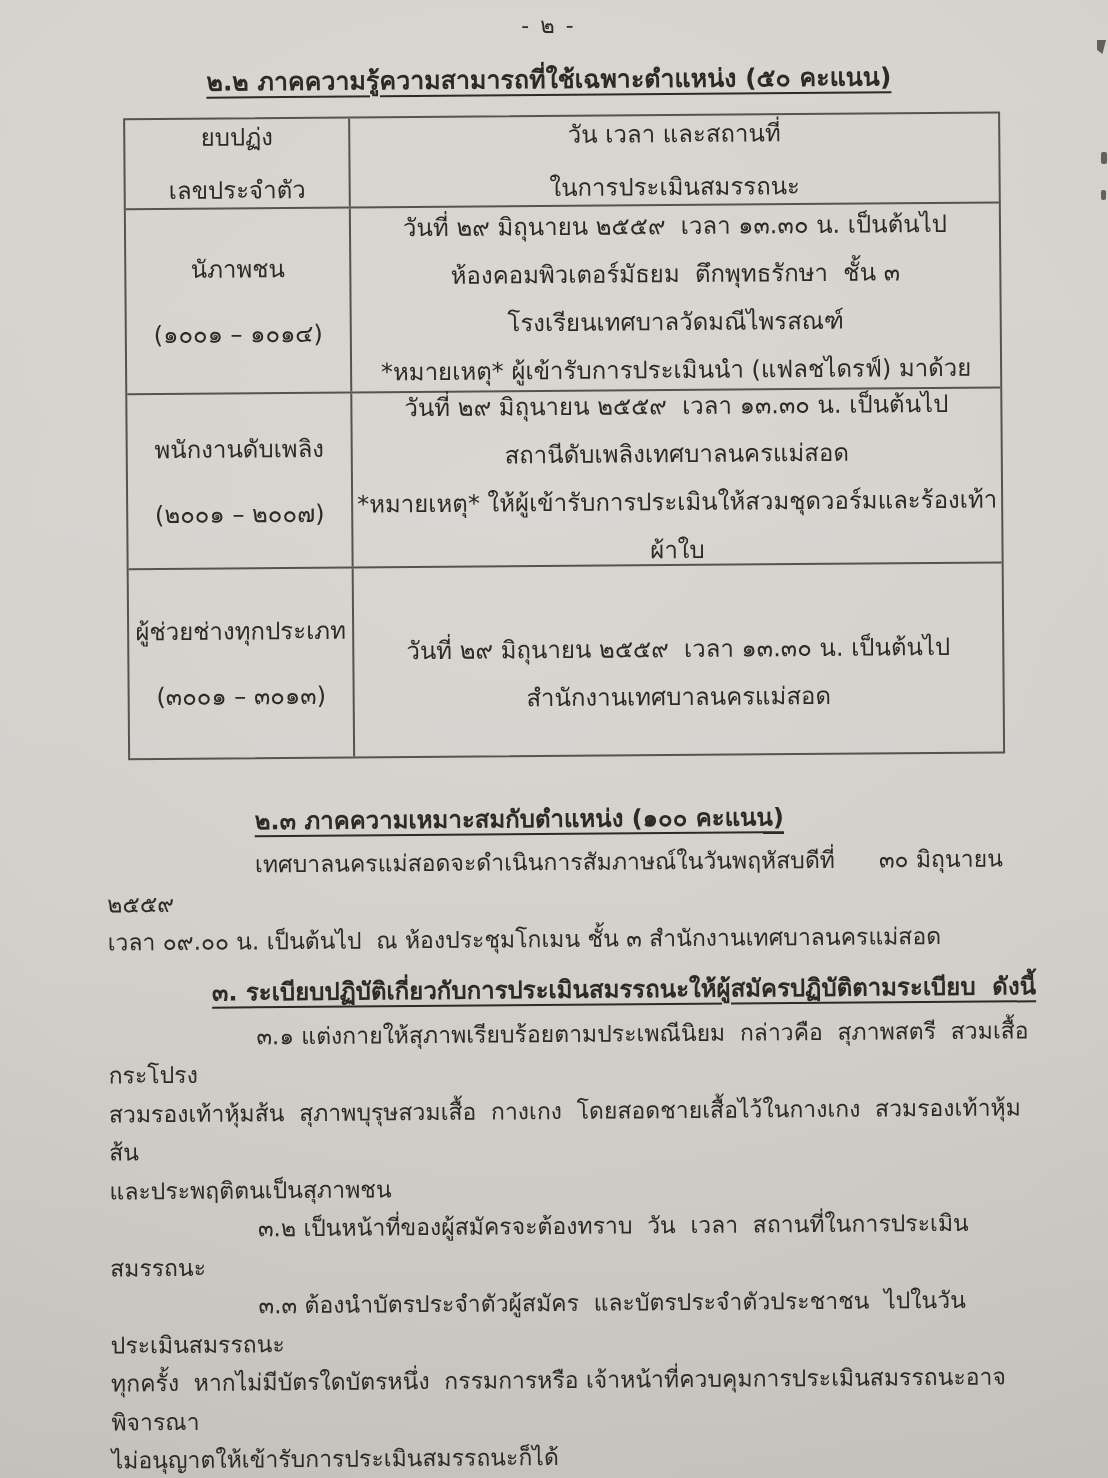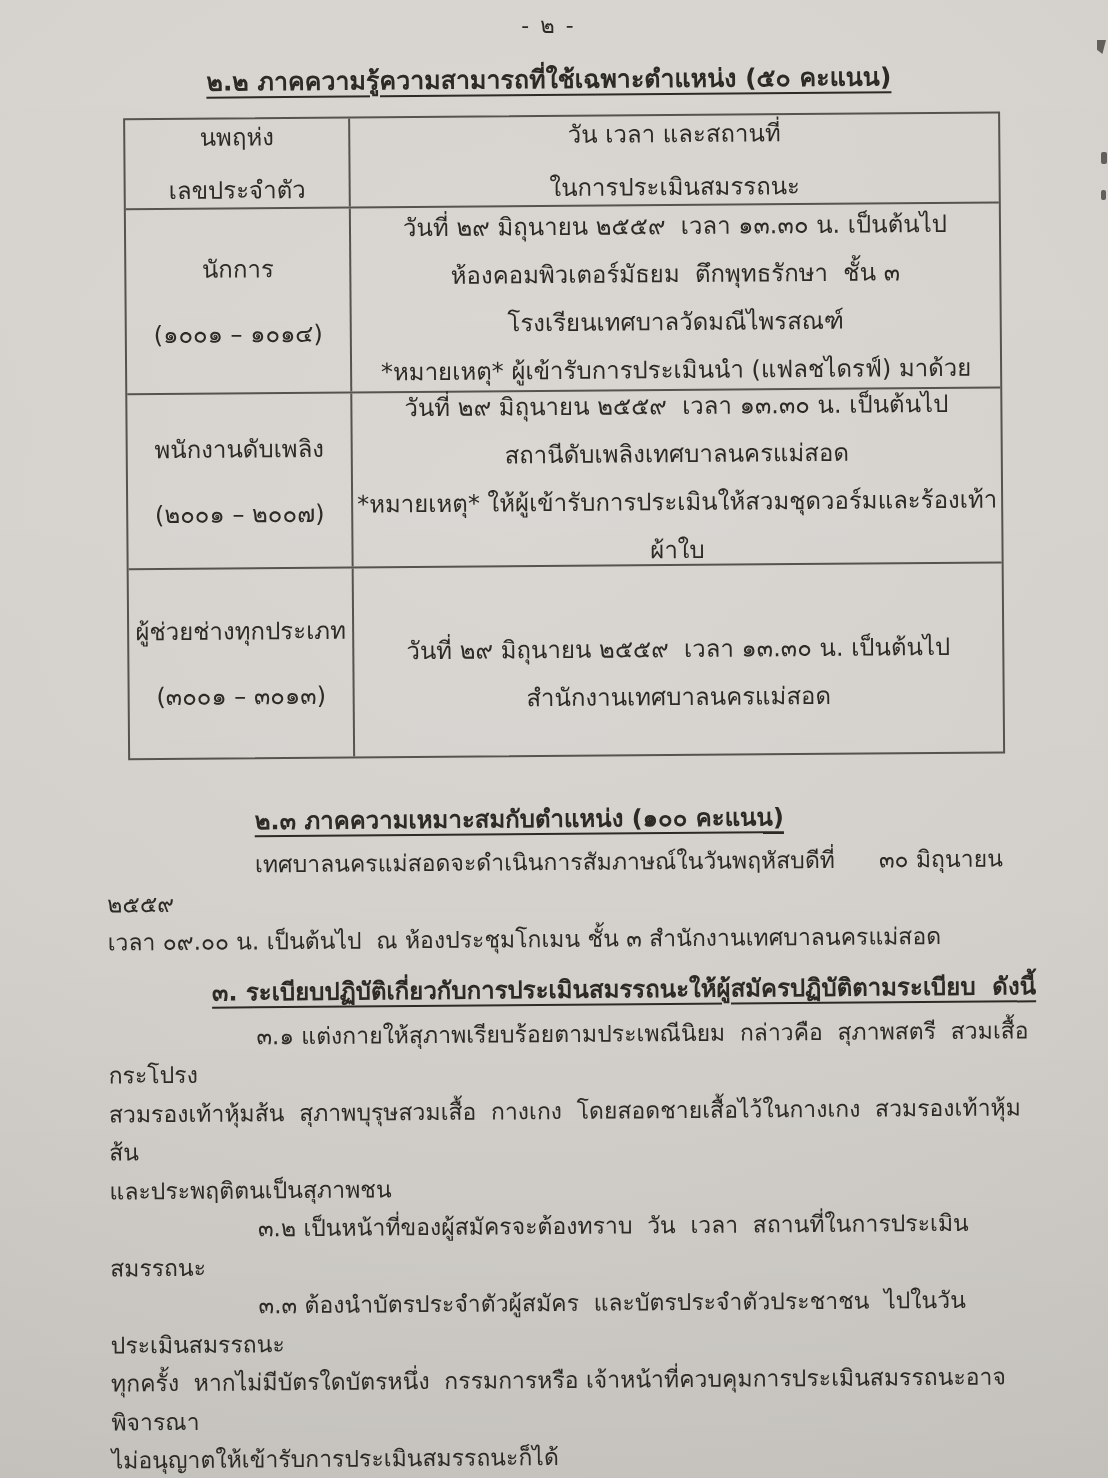--- a/index.html
+++ b/index.html
@@ -89,32 +89,32 @@
 <div class="sheet">
 
   <div class="pagenum">- ๒ -</div>
 
   <div class="h22">๒.๒ ภาคความรู้ความสามารถที่ใช้เฉพาะตำแหน่ง (๕๐ คะแนน)</div>
 
   <div class="tbl">
 
     <div class="tr hrow">
       <div class="c1">
-        <div>นพฤห่ง</div>
+        <div>ยบปฏ่ง</div>
         <div>เลขประจำตัว</div>
       </div>
       <div class="c2">
         <div>วัน เวลา และสถานที่</div>
         <div>ในการประเมินสมรรถนะ</div>
       </div>
     </div>
 
     <div class="tr row0">
       <div class="c1">
-        <div>นักการ</div>
+        <div>นัภาพชน</div>
         <div class="pos-gap"></div>
         <div>(๑๐๐๑ – ๑๐๑๔)</div>
       </div>
       <div class="c2">
         <div class="dline pre">วันที่ ๒๙ มิถุนายน ๒๕๕๙  เวลา ๑๓.๓๐ น. เป็นต้นไป</div>
         <div class="dline pre">ห้องคอมพิวเตอร์มัธยม  ตึกพุทธรักษา  ชั้น ๓</div>
         <div class="dline pre">โรงเรียนเทศบาลวัดมณีไพรสณฑ์</div>
         <div class="dline pre">*หมายเหตุ* ผู้เข้ารับการประเมินนำ (แฟลชไดรฟ์) มาด้วย</div>
       </div>
     </div>

